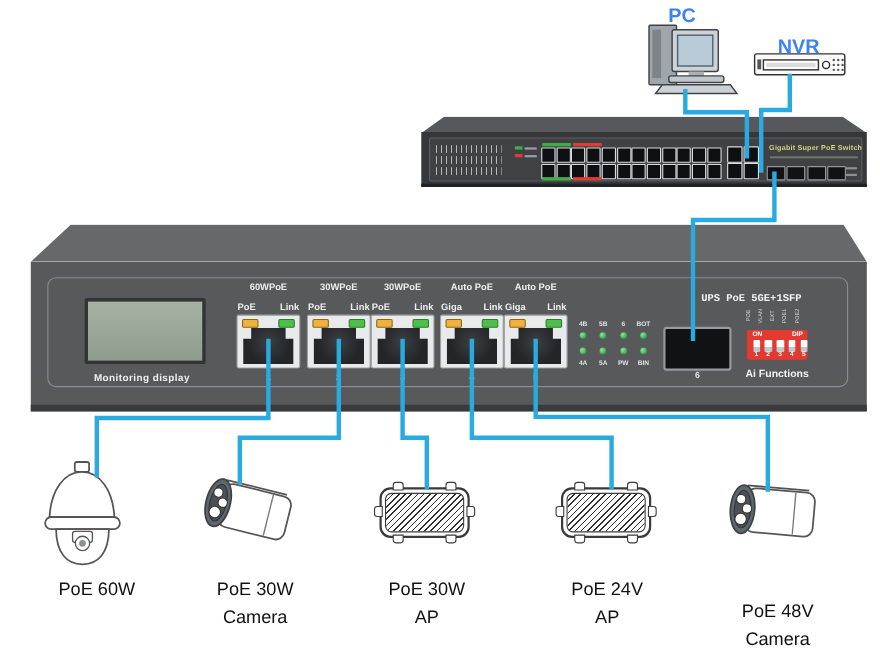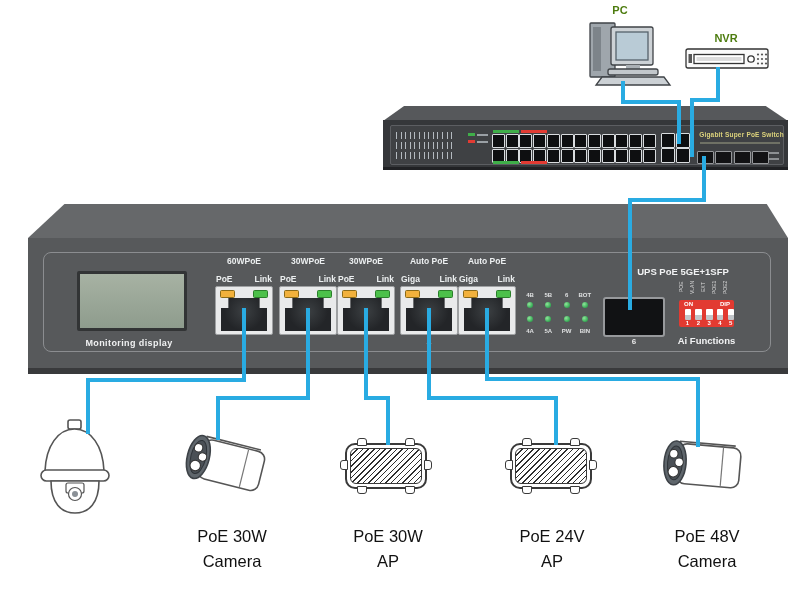--- a/index.html
+++ b/index.html
@@ -2,21 +2,21 @@
 <html style="--cable: #29abe2; --led_green: #4cc04a; --led_yellow: #f2b13c; --status_green: #34a853; --dip_red: #e23a31; --highlight_green: #3fae49; --highlight_red: #e23b33; --switch_title_yellow: #dcd27c;"><head>
 <meta charset="utf-8">
 <style>
   html,body{margin:0;padding:0;background:#fff;}
   #stage{position:relative;width:800px;height:600px;background:#fff;overflow:hidden;
          font-family:"Liberation Sans",sans-serif;}
   
   .abs{position:absolute;}
   svg{display:block;}
   
-  .toplabel{position:absolute;transform:translateX(-50%);font-weight:bold;font-size:11px;color:#4d7c0f;}
+  .toplabel{position:absolute;transform:translateX(-50%);font-weight:bold;font-size:18px;color:#3b82f6;}
   
   #ts-topface{left:383px;top:106px;width:405px;height:15px;background:#56585b;
               clip-path:polygon(0 100%,5.2% 0,94.5% 0,100% 100%);}
   #ts-front{left:383px;top:120px;width:405px;height:47px;background:#35373a;border-bottom:3px solid #202124;}
   #ts-panel{left:390px;top:125px;width:392px;height:38px;background:#3f4144;border:1px solid #5c5e62;border-radius:2px;}
   .ts-ledrow{position:absolute;left:396px;width:60px;height:7px;
              background:repeating-linear-gradient(90deg,#b4bac0 0 1px,transparent 1px 4.6px);}
   .legend-dash{position:absolute;width:7px;height:3px;}
   .legend-line{position:absolute;width:11px;height:2px;background:#9aa0a5;}
   .tcell{position:absolute;width:11px;height:12px;background:#0e0f11;border:1px solid #d9dcdf;border-radius:1px;}
@@ -49,21 +49,21 @@
         background:radial-gradient(circle at 50% 40%,#3c4043 0%,#232528 65%);
         clip-path:polygon(0 30%,16% 30%,16% 0,84% 0,84% 30%,100% 30%,100% 100%,0 100%);}
   #led-matrix{left:521px;top:288px;width:73px;height:48px;display:grid;
               grid-template-columns:repeat(4,1fr);grid-template-rows:10px 13px 15px 10px;
               justify-items:center;align-items:center;}
   .lm-label{font-weight:bold;font-size:6px;color:#dfe1e2;}
   .lm-dot{width:6px;height:6px;border-radius:50%;
           background:radial-gradient(circle at 35% 35%,#8fe69a,var(--status_green,#34a853) 70%);}
   #sfp6{left:603px;top:297px;width:58px;height:36px;background:#111214;border:2px solid #97999c;border-radius:3px;}
   #sfp6-num{left:603px;top:337px;width:62px;text-align:center;font-weight:bold;font-size:8px;color:#e8e8e8;}
-  #ups-label{left:633px;top:266px;width:100px;text-align:center;font-weight:bold;font-size:9.5px;color:#f2f3f4;}
+  #ups-label{left:633px;top:266px;width:100px;text-align:center;font-weight:bold;font-size:9.5px;color:#f2f3f4;font-family:Liberation Mono, monospace;}
   #dip-vlabels{left:679px;top:275px;width:55px;height:24px;display:flex;}
   .dip-v{flex:1;writing-mode:vertical-rl;transform:rotate(180deg);font-size:5px;color:#d8d8d8;
          text-align:center;line-height:1;}
   #dip{left:679px;top:300px;width:55px;height:27px;background:var(--dip_red,#e23a31);border-radius:2px;}
   #dip-head{position:absolute;top:1px;left:5px;right:4px;display:flex;justify-content:space-between;
             font-weight:bold;font-size:6px;color:#fff;}
   .dip-slot{position:absolute;top:9px;width:6.5px;height:11px;border-radius:1px;
             background:linear-gradient(#ffffff 0 55%,#c2c6ca 55%);}
   .dip-num{position:absolute;top:20px;width:11px;text-align:center;font-weight:bold;font-size:6px;color:#fff;}
   #ai-label{left:670px;top:335px;width:73px;text-align:center;font-weight:bold;font-size:9.5px;color:#f2f3f4;}
@@ -334,34 +334,35 @@
     <div class="ap-tab" style="left:10px;top:-7px;"></div>
       <div class="ap-tab" style="right:10px;top:-7px;"></div>
     <div class="ap-tab b" style="left:10px;bottom:-7px;"></div>
       <div class="ap-tab b" style="right:10px;bottom:-7px;"></div>
     <div class="ap-tab s" style="left:-7px;top:15px;"></div>
       <div class="ap-tab s r" style="right:-7px;top:15px;"></div>
     <div class="ap-inner"></div>
   </div>
 
   <div class="dev-label" style="left:88px;">
+    <div>PoE 60W</div>
   </div>
   <div class="dev-label" style="left:232px;">
     <div>PoE 30W</div>
     <div>Camera</div>
   </div>
   <div class="dev-label" style="left:388px;">
     <div>PoE 30W</div>
     <div>AP</div>
   </div>
   <div class="dev-label" style="left:552px;">
     <div>PoE 24V</div>
     <div>AP</div>
   </div>
-  <div class="dev-label" style="left:707px;">
+  <div class="dev-label" style="left:707px;margin-top:20px;">
     <div>PoE 48V</div>
     <div>Camera</div>
   </div>
 
   <svg id="cables" width="800" height="600" viewBox="0 0 800 600">
     <g fill="none" stroke="var(--cable,#29abe2)" stroke-width="4">
       <polyline points="623,81 623,102 679,102 679,144"></polyline>
       <polyline points="718,67 718,100 692,100 692,157"></polyline>
       <polyline points="704,156 704,200 630,200 630,310"></polyline>
       <polyline points="244,308 244,380 88,380 88,434"></polyline>

